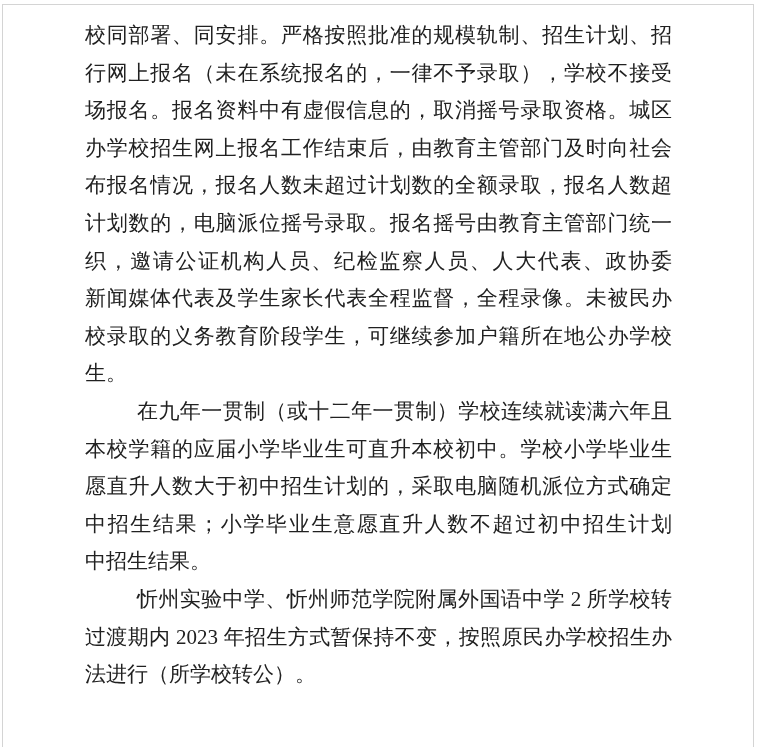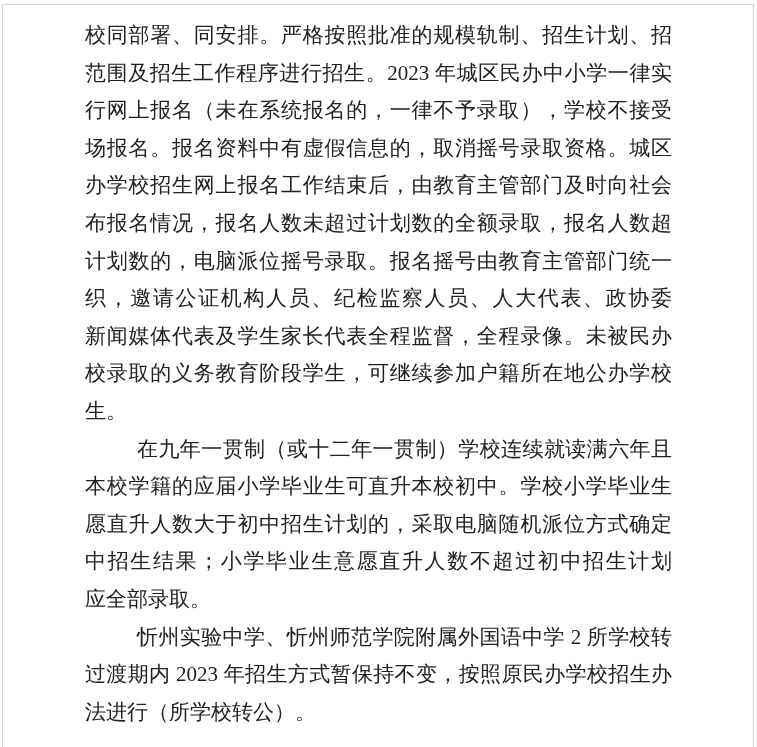--- a/index.html
+++ b/index.html
@@ -46,37 +46,36 @@
   }
 </style>
 </head>
 <body>
 
 <div class="viewport">
   <div class="page-edge"></div>
   <div class="text-block">
       <div>
         <div class="line">校同部署、同安排。严格按照批准的规模轨制、招生计划、招生</div>
-        <div class="line">范围及招生工作程序进行招生。2023 年城区民办中小学一律实</div>
         <div class="line">行网上报名（未在系统报名的，一律不予录取），学校不接受现</div>
         <div class="line">场报名。报名资料中有虚假信息的，取消摇号录取资格。城区民</div>
         <div class="line">办学校招生网上报名工作结束后，由教育主管部门及时向社会公</div>
         <div class="line">布报名情况，报名人数未超过计划数的全额录取，报名人数超过</div>
         <div class="line">计划数的，电脑派位摇号录取。报名摇号由教育主管部门统一组</div>
         <div class="line">织，邀请公证机构人员、纪检监察人员、人大代表、政协委员、</div>
         <div class="line">新闻媒体代表及学生家长代表全程监督，全程录像。未被民办学</div>
         <div class="line">校录取的义务教育阶段学生，可继续参加户籍所在地公办学校招</div>
         <div class="line last">生。</div>
       </div>
       <div>
         <div class="line indent">在九年一贯制（或十二年一贯制）学校连续就读满六年且有</div>
         <div class="line">本校学籍的应届小学毕业生可直升本校初中。学校小学毕业生意</div>
         <div class="line">愿直升人数大于初中招生计划的，采取电脑随机派位方式确定初</div>
         <div class="line">中招生结果；小学毕业生意愿直升人数不超过初中招生计划的，</div>
-        <div class="line last">应全部录取。</div>
+        <div class="line last">中招生结果。</div>
       </div>
       <div>
         <div class="line indent">忻州实验中学、忻州师范学院附属外国语中学 2 所学校转公</div>
         <div class="line">过渡期内 2023 年招生方式暂保持不变，按照原民办学校招生办</div>
         <div class="line last">法进行（所学校转公）。</div>
       </div>
     </div>
 </div>
 
 </body></html>

